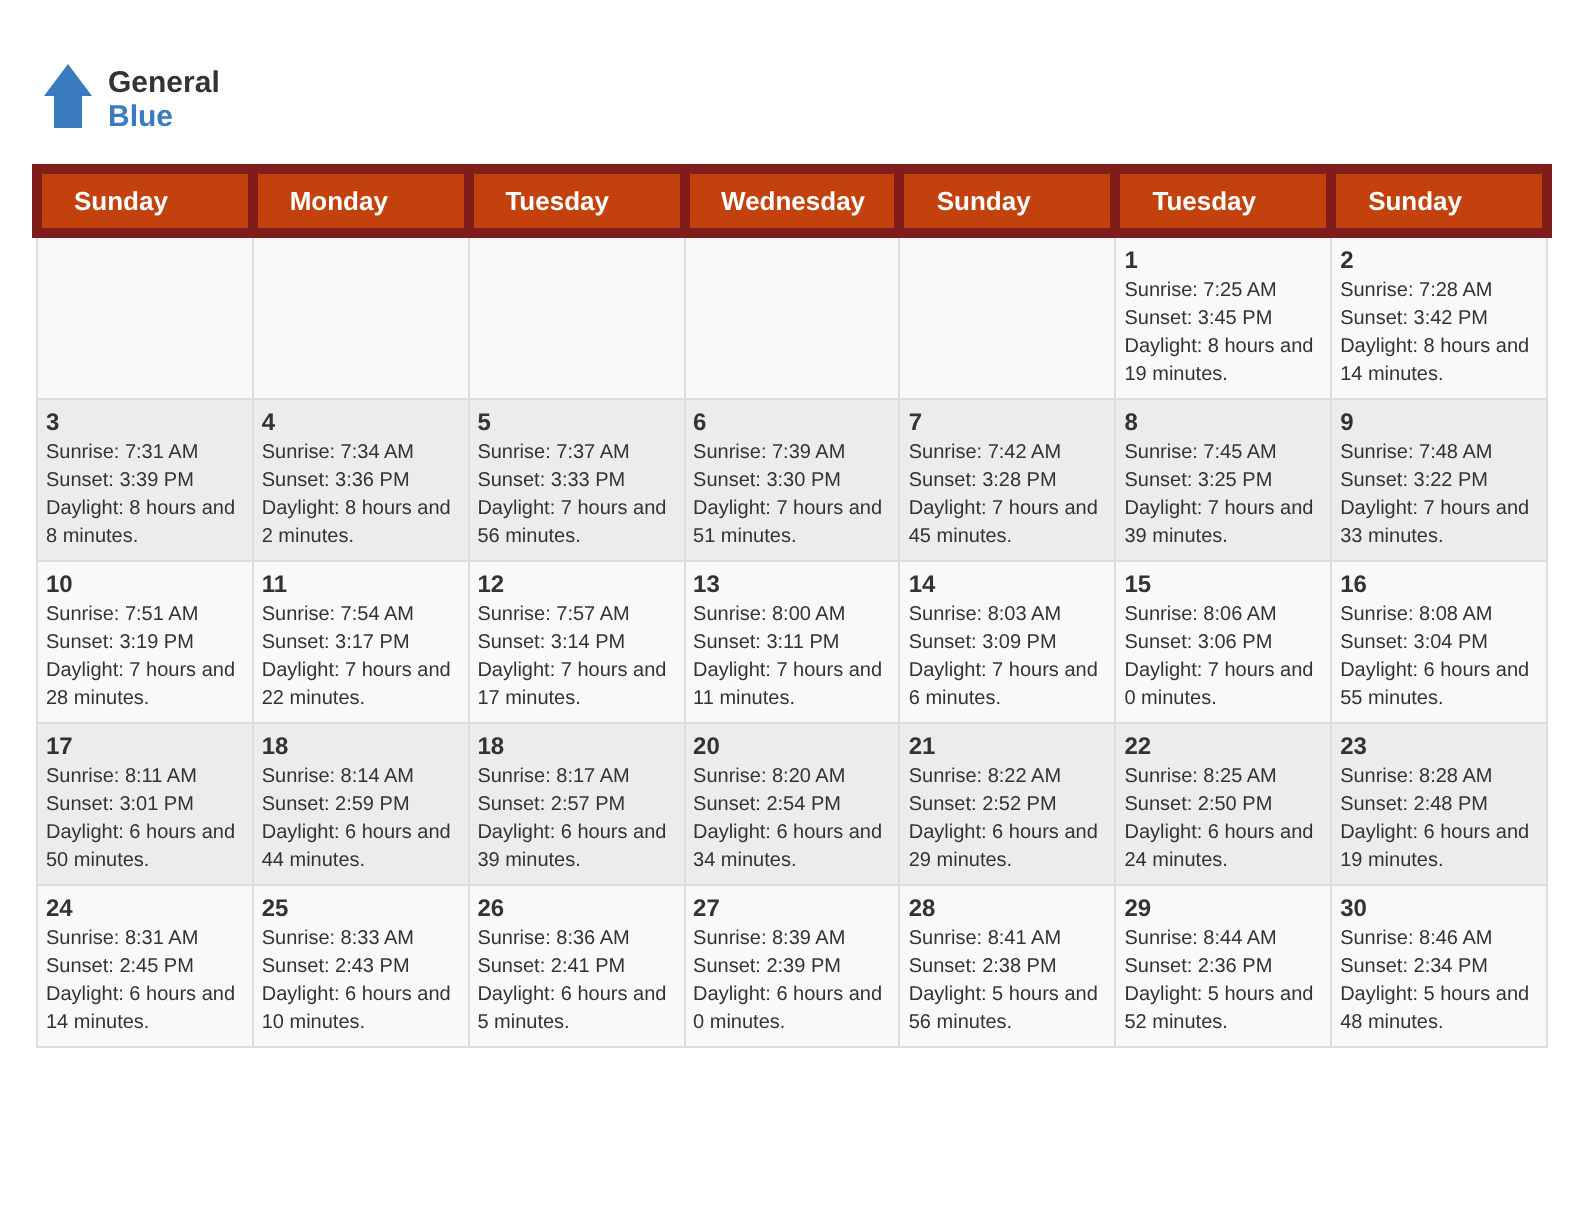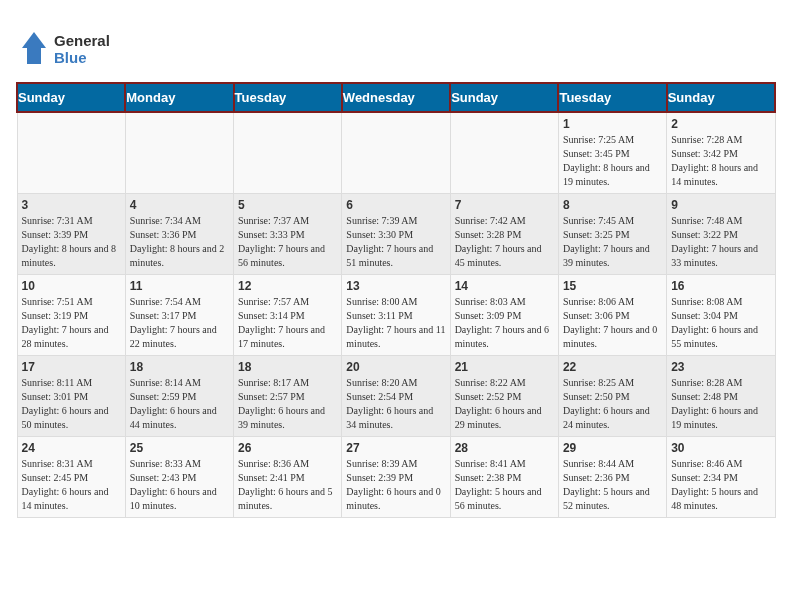--- a/index.html
+++ b/index.html
@@ -34,27 +34,27 @@
       font-size: 15px;
       font-weight: normal;
       color: #444;
     }
     table {
       width: 100%;
       border-collapse: collapse;
       table-layout: fixed;
     }
     thead tr th {
-      background-color: #0369a1;
+      background-color: #c2410c;
       color: #fff;
-      padding: 6px 0;
+      padding: 6px 16px;
       font-size: 13px;
       font-weight: bold;
       text-align: left;
-      border: 2px solid #7f1d1d;
+      border: 5px solid #7f1d1d;
     }
     tbody tr td {
       vertical-align: top;
       border: 1px solid #ddd;
       padding: 4px;
       font-size: 10.5px;
       color: #333;
       height: 80px;
     }
     tbody tr:nth-child(odd) td {
@@ -66,21 +66,20 @@
     .day-num {
       font-weight: bold;
       font-size: 12px;
       display: block;
       margin-bottom: 2px;
     }
     .day-info {
       font-size: 10px;
       line-height: 1.4;
       color: #333;
-      font-family: Liberation Serif, serif;
     }
     .empty-cell {
       background-color: #f9f9f9;
     }
   </style>
 </head>
 <body>
 
 <div class="header">
   <div class="logo">

